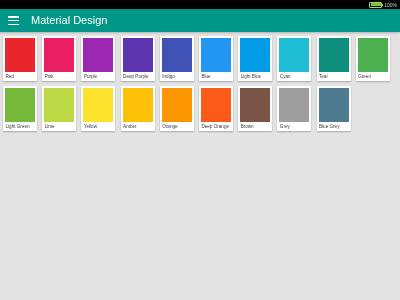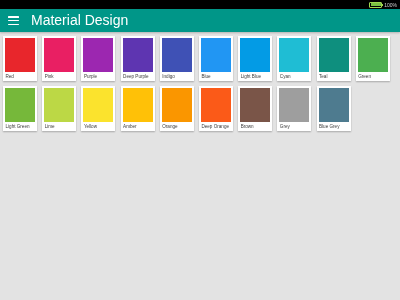--- a/index.html
+++ b/index.html
@@ -95,21 +95,21 @@
   }
   .menu-icon span {
     display: block;
     height: 1.5px;
     width: 100%;
     background: #ffffff;
     border-radius: 0.5px;
   }
   .app-title {
     color: #ffffff;
-    font-size: 14px;
+    font-size: 11px;
     line-height: 23px;
     margin-left: 12px;
     white-space: nowrap;
     font-weight: normal;
   }
 
   
   .content {
     flex: 1 1 auto;
     background: #e3e3e3;

